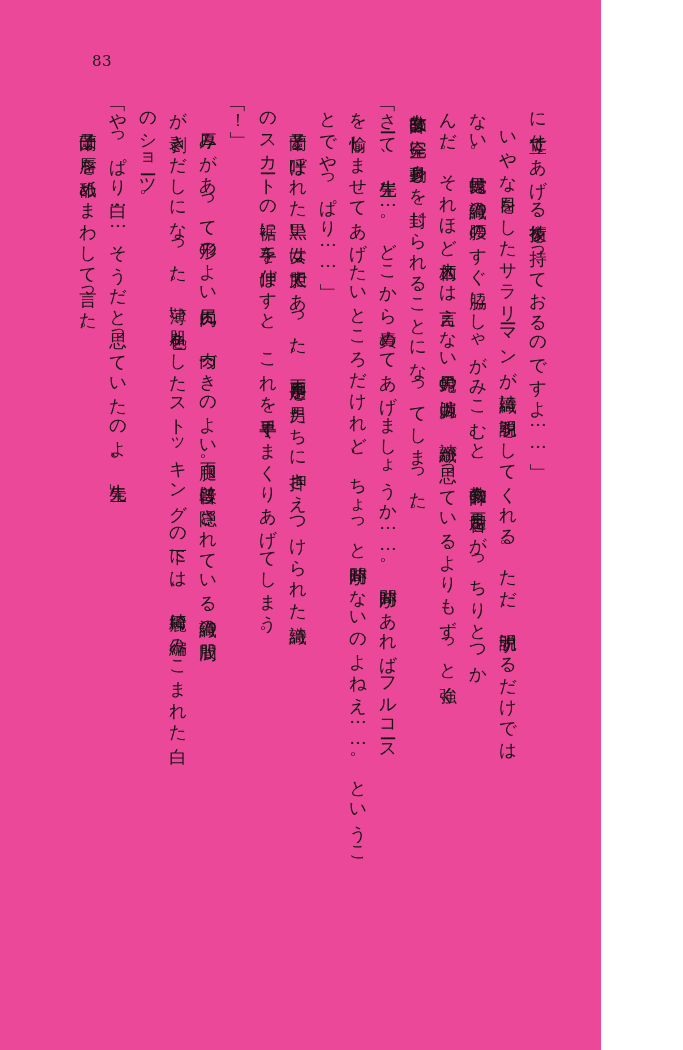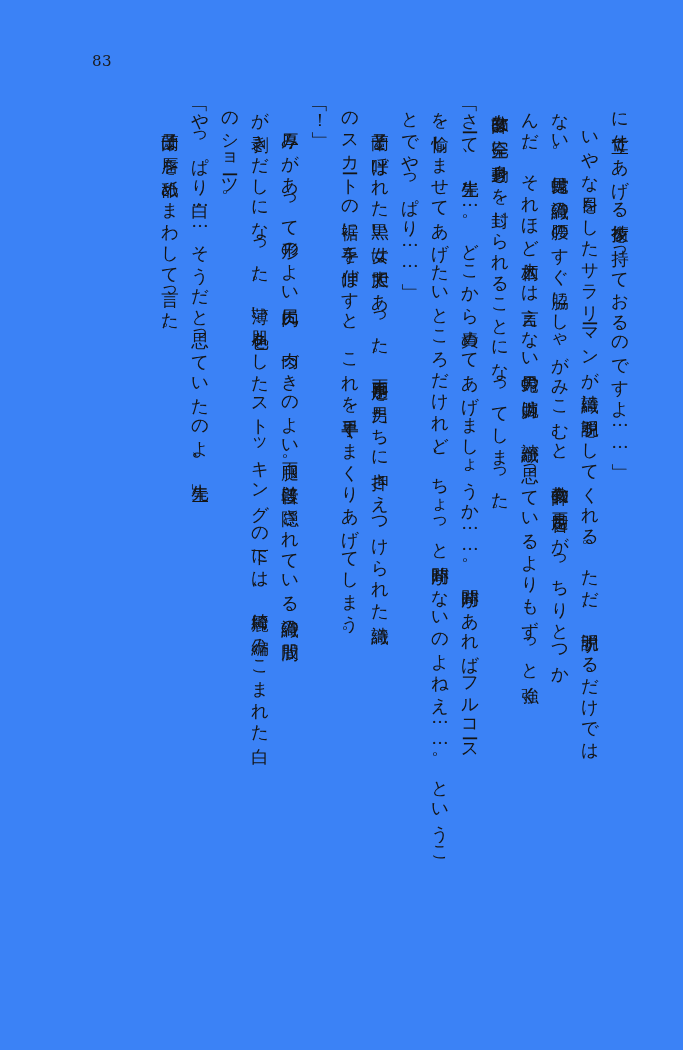--- a/index.html
+++ b/index.html
@@ -2,23 +2,23 @@
 <html><head>
 <meta charset="utf-8">
 <style>
   html, body {
     margin: 0;
     padding: 0;
     background: #ffffff;
   }
   .page {
     position: relative;
-    width: 683px;
+    width: 601px;
     height: 1050px;
-    background: #3b82f6;
+    background: #ec4899;
     overflow: hidden;
     font-family: "DejaVu Serif", "Liberation Serif", serif;
     color: #111111;
   }
   .page-number {
     position: absolute;
     top: 52px;
     left: 92px;
     font-size: 15px;
     letter-spacing: 0.5px;

